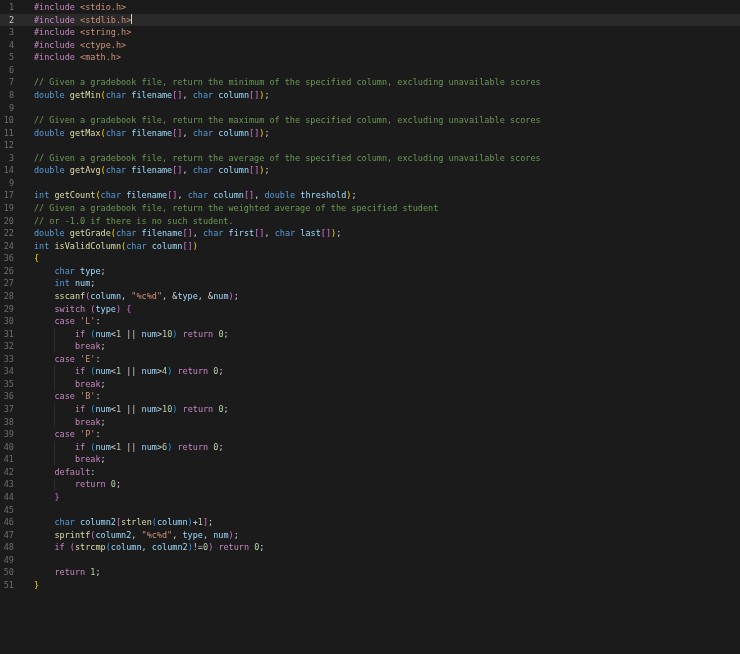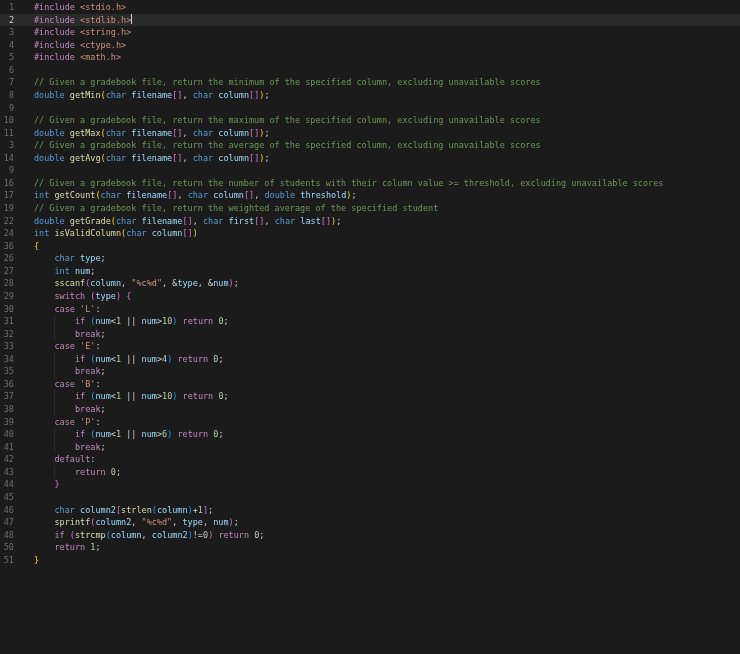--- a/index.html
+++ b/index.html
@@ -52,26 +52,27 @@
     <div class="line" style="background: rgb(42, 42, 42);"><div class="gutter" style="color: rgb(200, 200, 200);">2</div><div class="code"><span class="tok" style="color: rgb(197, 134, 192);">#include</span><span class="tok" style="color: rgb(212, 212, 212);"> </span><span class="tok" style="color: rgb(206, 145, 120);">&lt;stdlib.h&gt;</span><span class="cursor" style="background: rgb(204, 204, 204);"></span></div></div>
     <div class="line"><div class="gutter" style="color: rgb(109, 109, 109);">3</div><div class="code"><span class="tok" style="color: rgb(197, 134, 192);">#include</span><span class="tok" style="color: rgb(212, 212, 212);"> </span><span class="tok" style="color: rgb(206, 145, 120);">&lt;string.h&gt;</span></div></div>
     <div class="line"><div class="gutter" style="color: rgb(109, 109, 109);">4</div><div class="code"><span class="tok" style="color: rgb(197, 134, 192);">#include</span><span class="tok" style="color: rgb(212, 212, 212);"> </span><span class="tok" style="color: rgb(206, 145, 120);">&lt;ctype.h&gt;</span></div></div>
     <div class="line"><div class="gutter" style="color: rgb(109, 109, 109);">5</div><div class="code"><span class="tok" style="color: rgb(197, 134, 192);">#include</span><span class="tok" style="color: rgb(212, 212, 212);"> </span><span class="tok" style="color: rgb(206, 145, 120);">&lt;math.h&gt;</span></div></div>
     <div class="line"><div class="gutter" style="color: rgb(109, 109, 109);">6</div><div class="code"></div></div>
     <div class="line"><div class="gutter" style="color: rgb(109, 109, 109);">7</div><div class="code"><span class="tok" style="color: rgb(106, 153, 85);">// Given a gradebook file, return the minimum of the specified column, excluding unavailable scores</span></div></div>
     <div class="line"><div class="gutter" style="color: rgb(109, 109, 109);">8</div><div class="code"><span class="tok" style="color: rgb(86, 156, 214);">double</span><span class="tok" style="color: rgb(212, 212, 212);"> </span><span class="tok" style="color: rgb(220, 220, 170);">getMin</span><span class="tok" style="color: rgb(255, 215, 0);">(</span><span class="tok" style="color: rgb(86, 156, 214);">char</span><span class="tok" style="color: rgb(212, 212, 212);"> </span><span class="tok" style="color: rgb(156, 220, 254);">filename</span><span class="tok" style="color: rgb(218, 112, 214);">[]</span><span class="tok" style="color: rgb(212, 212, 212);">, </span><span class="tok" style="color: rgb(86, 156, 214);">char</span><span class="tok" style="color: rgb(212, 212, 212);"> </span><span class="tok" style="color: rgb(156, 220, 254);">column</span><span class="tok" style="color: rgb(218, 112, 214);">[]</span><span class="tok" style="color: rgb(255, 215, 0);">)</span><span class="tok" style="color: rgb(212, 212, 212);">;</span></div></div>
     <div class="line"><div class="gutter" style="color: rgb(109, 109, 109);">9</div><div class="code"></div></div>
     <div class="line"><div class="gutter" style="color: rgb(109, 109, 109);">10</div><div class="code"><span class="tok" style="color: rgb(106, 153, 85);">// Given a gradebook file, return the maximum of the specified column, excluding unavailable scores</span></div></div>
     <div class="line"><div class="gutter" style="color: rgb(109, 109, 109);">11</div><div class="code"><span class="tok" style="color: rgb(86, 156, 214);">double</span><span class="tok" style="color: rgb(212, 212, 212);"> </span><span class="tok" style="color: rgb(220, 220, 170);">getMax</span><span class="tok" style="color: rgb(255, 215, 0);">(</span><span class="tok" style="color: rgb(86, 156, 214);">char</span><span class="tok" style="color: rgb(212, 212, 212);"> </span><span class="tok" style="color: rgb(156, 220, 254);">filename</span><span class="tok" style="color: rgb(218, 112, 214);">[]</span><span class="tok" style="color: rgb(212, 212, 212);">, </span><span class="tok" style="color: rgb(86, 156, 214);">char</span><span class="tok" style="color: rgb(212, 212, 212);"> </span><span class="tok" style="color: rgb(156, 220, 254);">column</span><span class="tok" style="color: rgb(218, 112, 214);">[]</span><span class="tok" style="color: rgb(255, 215, 0);">)</span><span class="tok" style="color: rgb(212, 212, 212);">;</span></div></div>
+    <div class="line"><div class="gutter" style="color: rgb(109, 109, 109);">12</div><div class="code"></div></div>
     <div class="line"><div class="gutter" style="color: rgb(109, 109, 109);">3</div><div class="code"><span class="tok" style="color: rgb(106, 153, 85);">// Given a gradebook file, return the average of the specified column, excluding unavailable scores</span></div></div>
     <div class="line"><div class="gutter" style="color: rgb(109, 109, 109);">14</div><div class="code"><span class="tok" style="color: rgb(86, 156, 214);">double</span><span class="tok" style="color: rgb(212, 212, 212);"> </span><span class="tok" style="color: rgb(220, 220, 170);">getAvg</span><span class="tok" style="color: rgb(255, 215, 0);">(</span><span class="tok" style="color: rgb(86, 156, 214);">char</span><span class="tok" style="color: rgb(212, 212, 212);"> </span><span class="tok" style="color: rgb(156, 220, 254);">filename</span><span class="tok" style="color: rgb(218, 112, 214);">[]</span><span class="tok" style="color: rgb(212, 212, 212);">, </span><span class="tok" style="color: rgb(86, 156, 214);">char</span><span class="tok" style="color: rgb(212, 212, 212);"> </span><span class="tok" style="color: rgb(156, 220, 254);">column</span><span class="tok" style="color: rgb(218, 112, 214);">[]</span><span class="tok" style="color: rgb(255, 215, 0);">)</span><span class="tok" style="color: rgb(212, 212, 212);">;</span></div></div>
     <div class="line"><div class="gutter" style="color: rgb(109, 109, 109);">9</div><div class="code"></div></div>
-    <div class="line"><div class="gutter" style="color: rgb(109, 109, 109);">16</div><div class="code"><span class="tok" style="color: rgb(106, 153, 85);">// Given a gradebook file, return the number of students with their column value &gt;= threshold, excluding unavailable scores</span></div></div>
     <div class="line"><div class="gutter" style="color: rgb(109, 109, 109);">17</div><div class="code"><span class="tok" style="color: rgb(86, 156, 214);">int</span><span class="tok" style="color: rgb(212, 212, 212);"> </span><span class="tok" style="color: rgb(220, 220, 170);">getCount</span><span class="tok" style="color: rgb(255, 215, 0);">(</span><span class="tok" style="color: rgb(86, 156, 214);">char</span><span class="tok" style="color: rgb(212, 212, 212);"> </span><span class="tok" style="color: rgb(156, 220, 254);">filename</span><span class="tok" style="color: rgb(218, 112, 214);">[]</span><span class="tok" style="color: rgb(212, 212, 212);">, </span><span class="tok" style="color: rgb(86, 156, 214);">char</span><span class="tok" style="color: rgb(212, 212, 212);"> </span><span class="tok" style="color: rgb(156, 220, 254);">column</span><span class="tok" style="color: rgb(218, 112, 214);">[]</span><span class="tok" style="color: rgb(212, 212, 212);">, </span><span class="tok" style="color: rgb(86, 156, 214);">double</span><span class="tok" style="color: rgb(212, 212, 212);"> </span><span class="tok" style="color: rgb(156, 220, 254);">threshold</span><span class="tok" style="color: rgb(255, 215, 0);">)</span><span class="tok" style="color: rgb(212, 212, 212);">;</span></div></div>
     <div class="line"><div class="gutter" style="color: rgb(109, 109, 109);">19</div><div class="code"><span class="tok" style="color: rgb(106, 153, 85);">// Given a gradebook file, return the weighted average of the specified student</span></div></div>
+    <div class="line"><div class="gutter" style="color: rgb(109, 109, 109);">20</div><div class="code"><span class="tok" style="color: rgb(106, 153, 85);">// or -1.0 if there is no such student.</span></div></div>
     <div class="line"><div class="gutter" style="color: rgb(109, 109, 109);">22</div><div class="code"><span class="tok" style="color: rgb(86, 156, 214);">double</span><span class="tok" style="color: rgb(212, 212, 212);"> </span><span class="tok" style="color: rgb(220, 220, 170);">getGrade</span><span class="tok" style="color: rgb(255, 215, 0);">(</span><span class="tok" style="color: rgb(86, 156, 214);">char</span><span class="tok" style="color: rgb(212, 212, 212);"> </span><span class="tok" style="color: rgb(156, 220, 254);">filename</span><span class="tok" style="color: rgb(218, 112, 214);">[]</span><span class="tok" style="color: rgb(212, 212, 212);">, </span><span class="tok" style="color: rgb(86, 156, 214);">char</span><span class="tok" style="color: rgb(212, 212, 212);"> </span><span class="tok" style="color: rgb(156, 220, 254);">first</span><span class="tok" style="color: rgb(218, 112, 214);">[]</span><span class="tok" style="color: rgb(212, 212, 212);">, </span><span class="tok" style="color: rgb(86, 156, 214);">char</span><span class="tok" style="color: rgb(212, 212, 212);"> </span><span class="tok" style="color: rgb(156, 220, 254);">last</span><span class="tok" style="color: rgb(218, 112, 214);">[]</span><span class="tok" style="color: rgb(255, 215, 0);">)</span><span class="tok" style="color: rgb(212, 212, 212);">;</span></div></div>
     <div class="line"><div class="gutter" style="color: rgb(109, 109, 109);">24</div><div class="code"><span class="tok" style="color: rgb(86, 156, 214);">int</span><span class="tok" style="color: rgb(212, 212, 212);"> </span><span class="tok" style="color: rgb(220, 220, 170);">isValidColumn</span><span class="tok" style="color: rgb(255, 215, 0);">(</span><span class="tok" style="color: rgb(86, 156, 214);">char</span><span class="tok" style="color: rgb(212, 212, 212);"> </span><span class="tok" style="color: rgb(156, 220, 254);">column</span><span class="tok" style="color: rgb(218, 112, 214);">[]</span><span class="tok" style="color: rgb(255, 215, 0);">)</span></div></div>
     <div class="line"><div class="gutter" style="color: rgb(109, 109, 109);">36</div><div class="code"><span class="tok" style="color: rgb(255, 215, 0);">{</span></div></div>
     <div class="line"><div class="gutter" style="color: rgb(109, 109, 109);">26</div><div class="code"><span class="tok" style="color: rgb(212, 212, 212);">    </span><span class="tok" style="color: rgb(86, 156, 214);">char</span><span class="tok" style="color: rgb(212, 212, 212);"> </span><span class="tok" style="color: rgb(156, 220, 254);">type</span><span class="tok" style="color: rgb(212, 212, 212);">;</span></div></div>
     <div class="line"><div class="gutter" style="color: rgb(109, 109, 109);">27</div><div class="code"><span class="tok" style="color: rgb(212, 212, 212);">    </span><span class="tok" style="color: rgb(86, 156, 214);">int</span><span class="tok" style="color: rgb(212, 212, 212);"> </span><span class="tok" style="color: rgb(156, 220, 254);">num</span><span class="tok" style="color: rgb(212, 212, 212);">;</span></div></div>
     <div class="line"><div class="gutter" style="color: rgb(109, 109, 109);">28</div><div class="code"><span class="tok" style="color: rgb(212, 212, 212);">    </span><span class="tok" style="color: rgb(220, 220, 170);">sscanf</span><span class="tok" style="color: rgb(218, 112, 214);">(</span><span class="tok" style="color: rgb(156, 220, 254);">column</span><span class="tok" style="color: rgb(212, 212, 212);">, </span><span class="tok" style="color: rgb(206, 145, 120);">"%c%d"</span><span class="tok" style="color: rgb(212, 212, 212);">, &amp;</span><span class="tok" style="color: rgb(156, 220, 254);">type</span><span class="tok" style="color: rgb(212, 212, 212);">, &amp;</span><span class="tok" style="color: rgb(156, 220, 254);">num</span><span class="tok" style="color: rgb(218, 112, 214);">)</span><span class="tok" style="color: rgb(212, 212, 212);">;</span></div></div>
     <div class="line"><div class="gutter" style="color: rgb(109, 109, 109);">29</div><div class="code"><span class="tok" style="color: rgb(212, 212, 212);">    </span><span class="tok" style="color: rgb(197, 134, 192);">switch</span><span class="tok" style="color: rgb(212, 212, 212);"> </span><span class="tok" style="color: rgb(218, 112, 214);">(</span><span class="tok" style="color: rgb(156, 220, 254);">type</span><span class="tok" style="color: rgb(218, 112, 214);">)</span><span class="tok" style="color: rgb(212, 212, 212);"> </span><span class="tok" style="color: rgb(218, 112, 214);">{</span></div></div>
     <div class="line"><div class="gutter" style="color: rgb(109, 109, 109);">30</div><div class="code"><span class="tok" style="color: rgb(212, 212, 212);">    </span><span class="tok" style="color: rgb(197, 134, 192);">case</span><span class="tok" style="color: rgb(212, 212, 212);"> </span><span class="tok" style="color: rgb(206, 145, 120);">'L'</span><span class="tok" style="color: rgb(212, 212, 212);">:</span></div></div>
     <div class="line"><div class="gutter" style="color: rgb(109, 109, 109);">31</div><div class="code"><span class="guide" style="left: calc(4ch + 20px); background: rgba(255, 255, 255, 0.08);"></span><span class="tok" style="color: rgb(212, 212, 212);">        </span><span class="tok" style="color: rgb(197, 134, 192);">if</span><span class="tok" style="color: rgb(212, 212, 212);"> </span><span class="tok" style="color: rgb(23, 159, 255);">(</span><span class="tok" style="color: rgb(156, 220, 254);">num</span><span class="tok" style="color: rgb(212, 212, 212);">&lt;</span><span class="tok" style="color: rgb(181, 206, 168);">1</span><span class="tok" style="color: rgb(212, 212, 212);"> || </span><span class="tok" style="color: rgb(156, 220, 254);">num</span><span class="tok" style="color: rgb(212, 212, 212);">&gt;</span><span class="tok" style="color: rgb(181, 206, 168);">10</span><span class="tok" style="color: rgb(23, 159, 255);">)</span><span class="tok" style="color: rgb(212, 212, 212);"> </span><span class="tok" style="color: rgb(197, 134, 192);">return</span><span class="tok" style="color: rgb(212, 212, 212);"> </span><span class="tok" style="color: rgb(181, 206, 168);">0</span><span class="tok" style="color: rgb(212, 212, 212);">;</span></div></div>
     <div class="line"><div class="gutter" style="color: rgb(109, 109, 109);">32</div><div class="code"><span class="guide" style="left: calc(4ch + 20px); background: rgba(255, 255, 255, 0.08);"></span><span class="tok" style="color: rgb(212, 212, 212);">        </span><span class="tok" style="color: rgb(197, 134, 192);">break</span><span class="tok" style="color: rgb(212, 212, 212);">;</span></div></div>
@@ -84,15 +85,16 @@
     <div class="line"><div class="gutter" style="color: rgb(109, 109, 109);">39</div><div class="code"><span class="tok" style="color: rgb(212, 212, 212);">    </span><span class="tok" style="color: rgb(197, 134, 192);">case</span><span class="tok" style="color: rgb(212, 212, 212);"> </span><span class="tok" style="color: rgb(206, 145, 120);">'P'</span><span class="tok" style="color: rgb(212, 212, 212);">:</span></div></div>
     <div class="line"><div class="gutter" style="color: rgb(109, 109, 109);">40</div><div class="code"><span class="guide" style="left: calc(4ch + 20px); background: rgba(255, 255, 255, 0.08);"></span><span class="tok" style="color: rgb(212, 212, 212);">        </span><span class="tok" style="color: rgb(197, 134, 192);">if</span><span class="tok" style="color: rgb(212, 212, 212);"> </span><span class="tok" style="color: rgb(23, 159, 255);">(</span><span class="tok" style="color: rgb(156, 220, 254);">num</span><span class="tok" style="color: rgb(212, 212, 212);">&lt;</span><span class="tok" style="color: rgb(181, 206, 168);">1</span><span class="tok" style="color: rgb(212, 212, 212);"> || </span><span class="tok" style="color: rgb(156, 220, 254);">num</span><span class="tok" style="color: rgb(212, 212, 212);">&gt;</span><span class="tok" style="color: rgb(181, 206, 168);">6</span><span class="tok" style="color: rgb(23, 159, 255);">)</span><span class="tok" style="color: rgb(212, 212, 212);"> </span><span class="tok" style="color: rgb(197, 134, 192);">return</span><span class="tok" style="color: rgb(212, 212, 212);"> </span><span class="tok" style="color: rgb(181, 206, 168);">0</span><span class="tok" style="color: rgb(212, 212, 212);">;</span></div></div>
     <div class="line"><div class="gutter" style="color: rgb(109, 109, 109);">41</div><div class="code"><span class="guide" style="left: calc(4ch + 20px); background: rgba(255, 255, 255, 0.08);"></span><span class="tok" style="color: rgb(212, 212, 212);">        </span><span class="tok" style="color: rgb(197, 134, 192);">break</span><span class="tok" style="color: rgb(212, 212, 212);">;</span></div></div>
     <div class="line"><div class="gutter" style="color: rgb(109, 109, 109);">42</div><div class="code"><span class="tok" style="color: rgb(212, 212, 212);">    </span><span class="tok" style="color: rgb(197, 134, 192);">default</span><span class="tok" style="color: rgb(212, 212, 212);">:</span></div></div>
     <div class="line"><div class="gutter" style="color: rgb(109, 109, 109);">43</div><div class="code"><span class="guide" style="left: calc(4ch + 20px); background: rgba(255, 255, 255, 0.08);"></span><span class="tok" style="color: rgb(212, 212, 212);">        </span><span class="tok" style="color: rgb(197, 134, 192);">return</span><span class="tok" style="color: rgb(212, 212, 212);"> </span><span class="tok" style="color: rgb(181, 206, 168);">0</span><span class="tok" style="color: rgb(212, 212, 212);">;</span></div></div>
     <div class="line"><div class="gutter" style="color: rgb(109, 109, 109);">44</div><div class="code"><span class="tok" style="color: rgb(212, 212, 212);">    </span><span class="tok" style="color: rgb(218, 112, 214);">}</span></div></div>
     <div class="line"><div class="gutter" style="color: rgb(109, 109, 109);">45</div><div class="code"></div></div>
     <div class="line"><div class="gutter" style="color: rgb(109, 109, 109);">46</div><div class="code"><span class="tok" style="color: rgb(212, 212, 212);">    </span><span class="tok" style="color: rgb(86, 156, 214);">char</span><span class="tok" style="color: rgb(212, 212, 212);"> </span><span class="tok" style="color: rgb(156, 220, 254);">column2</span><span class="tok" style="color: rgb(218, 112, 214);">[</span><span class="tok" style="color: rgb(220, 220, 170);">strlen</span><span class="tok" style="color: rgb(23, 159, 255);">(</span><span class="tok" style="color: rgb(156, 220, 254);">column</span><span class="tok" style="color: rgb(23, 159, 255);">)</span><span class="tok" style="color: rgb(212, 212, 212);">+</span><span class="tok" style="color: rgb(181, 206, 168);">1</span><span class="tok" style="color: rgb(218, 112, 214);">]</span><span class="tok" style="color: rgb(212, 212, 212);">;</span></div></div>
     <div class="line"><div class="gutter" style="color: rgb(109, 109, 109);">47</div><div class="code"><span class="tok" style="color: rgb(212, 212, 212);">    </span><span class="tok" style="color: rgb(220, 220, 170);">sprintf</span><span class="tok" style="color: rgb(218, 112, 214);">(</span><span class="tok" style="color: rgb(156, 220, 254);">column2</span><span class="tok" style="color: rgb(212, 212, 212);">, </span><span class="tok" style="color: rgb(206, 145, 120);">"%c%d"</span><span class="tok" style="color: rgb(212, 212, 212);">, </span><span class="tok" style="color: rgb(156, 220, 254);">type</span><span class="tok" style="color: rgb(212, 212, 212);">, </span><span class="tok" style="color: rgb(156, 220, 254);">num</span><span class="tok" style="color: rgb(218, 112, 214);">)</span><span class="tok" style="color: rgb(212, 212, 212);">;</span></div></div>
     <div class="line"><div class="gutter" style="color: rgb(109, 109, 109);">48</div><div class="code"><span class="tok" style="color: rgb(212, 212, 212);">    </span><span class="tok" style="color: rgb(197, 134, 192);">if</span><span class="tok" style="color: rgb(212, 212, 212);"> </span><span class="tok" style="color: rgb(218, 112, 214);">(</span><span class="tok" style="color: rgb(220, 220, 170);">strcmp</span><span class="tok" style="color: rgb(23, 159, 255);">(</span><span class="tok" style="color: rgb(156, 220, 254);">column</span><span class="tok" style="color: rgb(212, 212, 212);">, </span><span class="tok" style="color: rgb(156, 220, 254);">column2</span><span class="tok" style="color: rgb(23, 159, 255);">)</span><span class="tok" style="color: rgb(212, 212, 212);">!=</span><span class="tok" style="color: rgb(181, 206, 168);">0</span><span class="tok" style="color: rgb(218, 112, 214);">)</span><span class="tok" style="color: rgb(212, 212, 212);"> </span><span class="tok" style="color: rgb(197, 134, 192);">return</span><span class="tok" style="color: rgb(212, 212, 212);"> </span><span class="tok" style="color: rgb(181, 206, 168);">0</span><span class="tok" style="color: rgb(212, 212, 212);">;</span></div></div>
+    <div class="line"><div class="gutter" style="color: rgb(109, 109, 109);">49</div><div class="code"></div></div>
     <div class="line"><div class="gutter" style="color: rgb(109, 109, 109);">50</div><div class="code"><span class="tok" style="color: rgb(212, 212, 212);">    </span><span class="tok" style="color: rgb(197, 134, 192);">return</span><span class="tok" style="color: rgb(212, 212, 212);"> </span><span class="tok" style="color: rgb(181, 206, 168);">1</span><span class="tok" style="color: rgb(212, 212, 212);">;</span></div></div>
     <div class="line"><div class="gutter" style="color: rgb(109, 109, 109);">51</div><div class="code"><span class="tok" style="color: rgb(255, 215, 0);">}</span></div></div>
   </div>
 
 </body></html>

